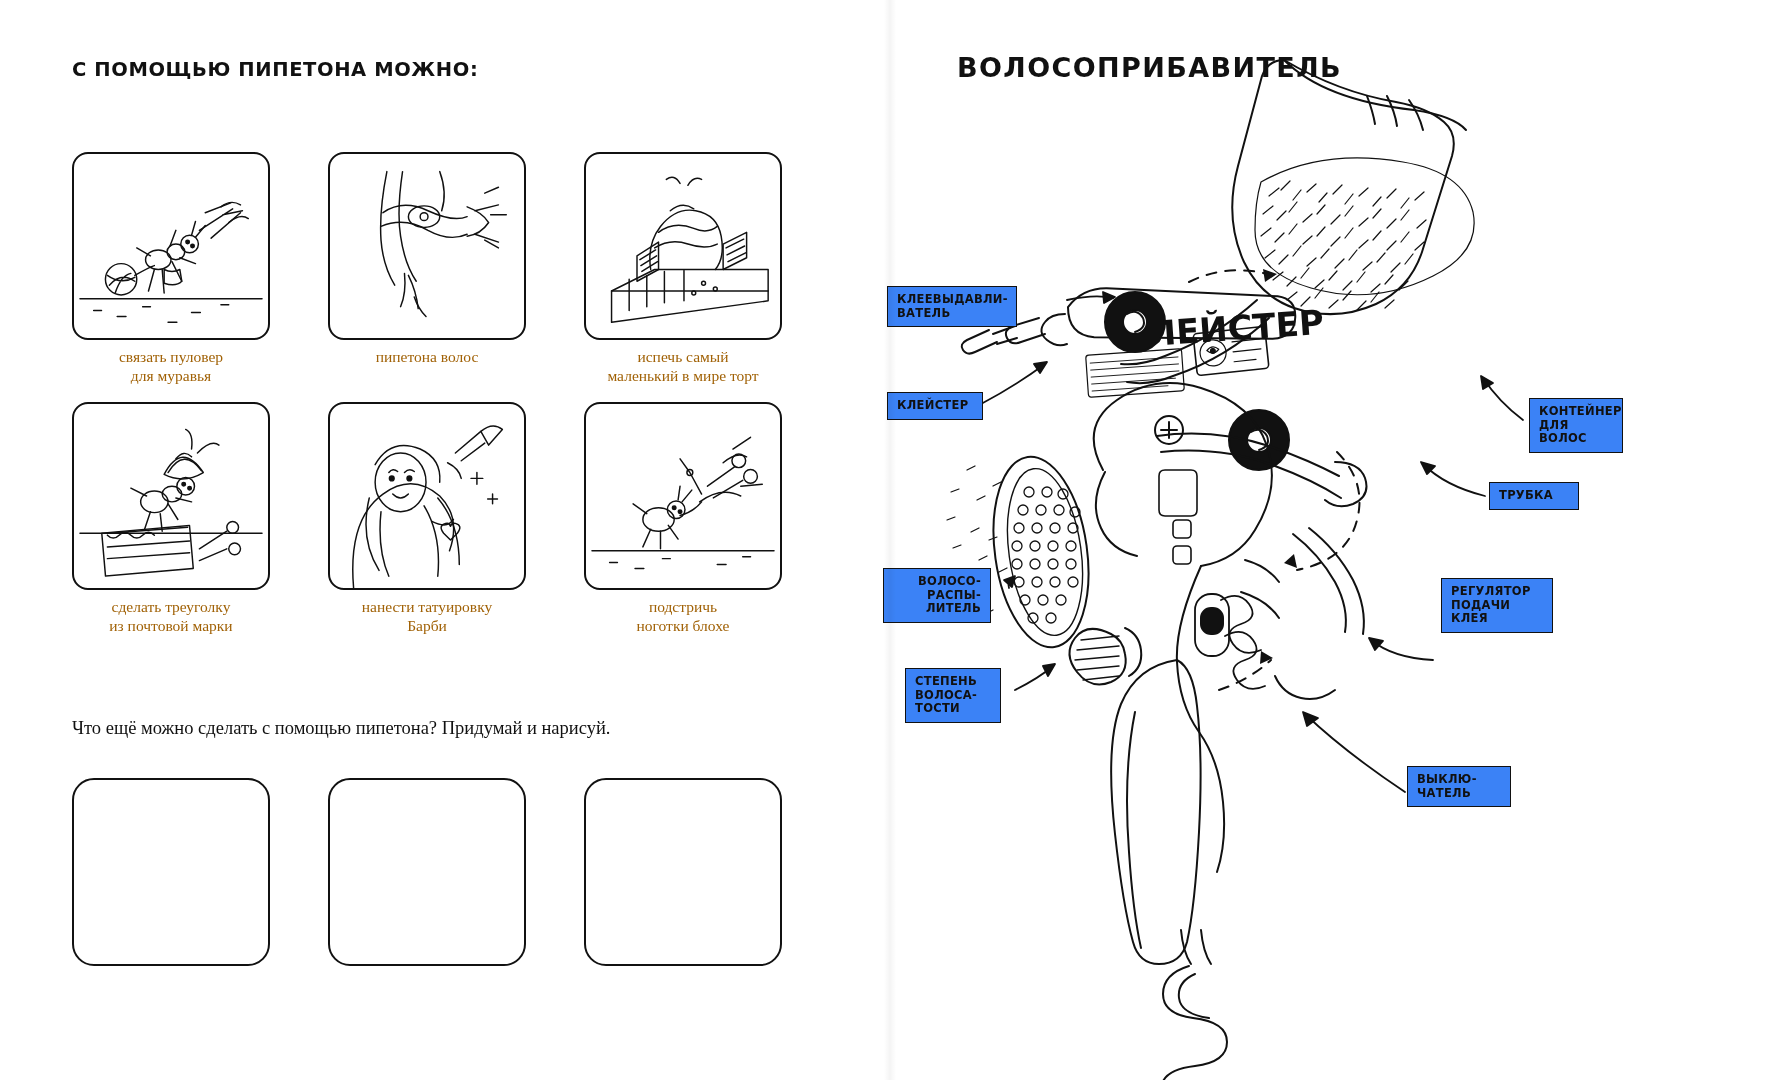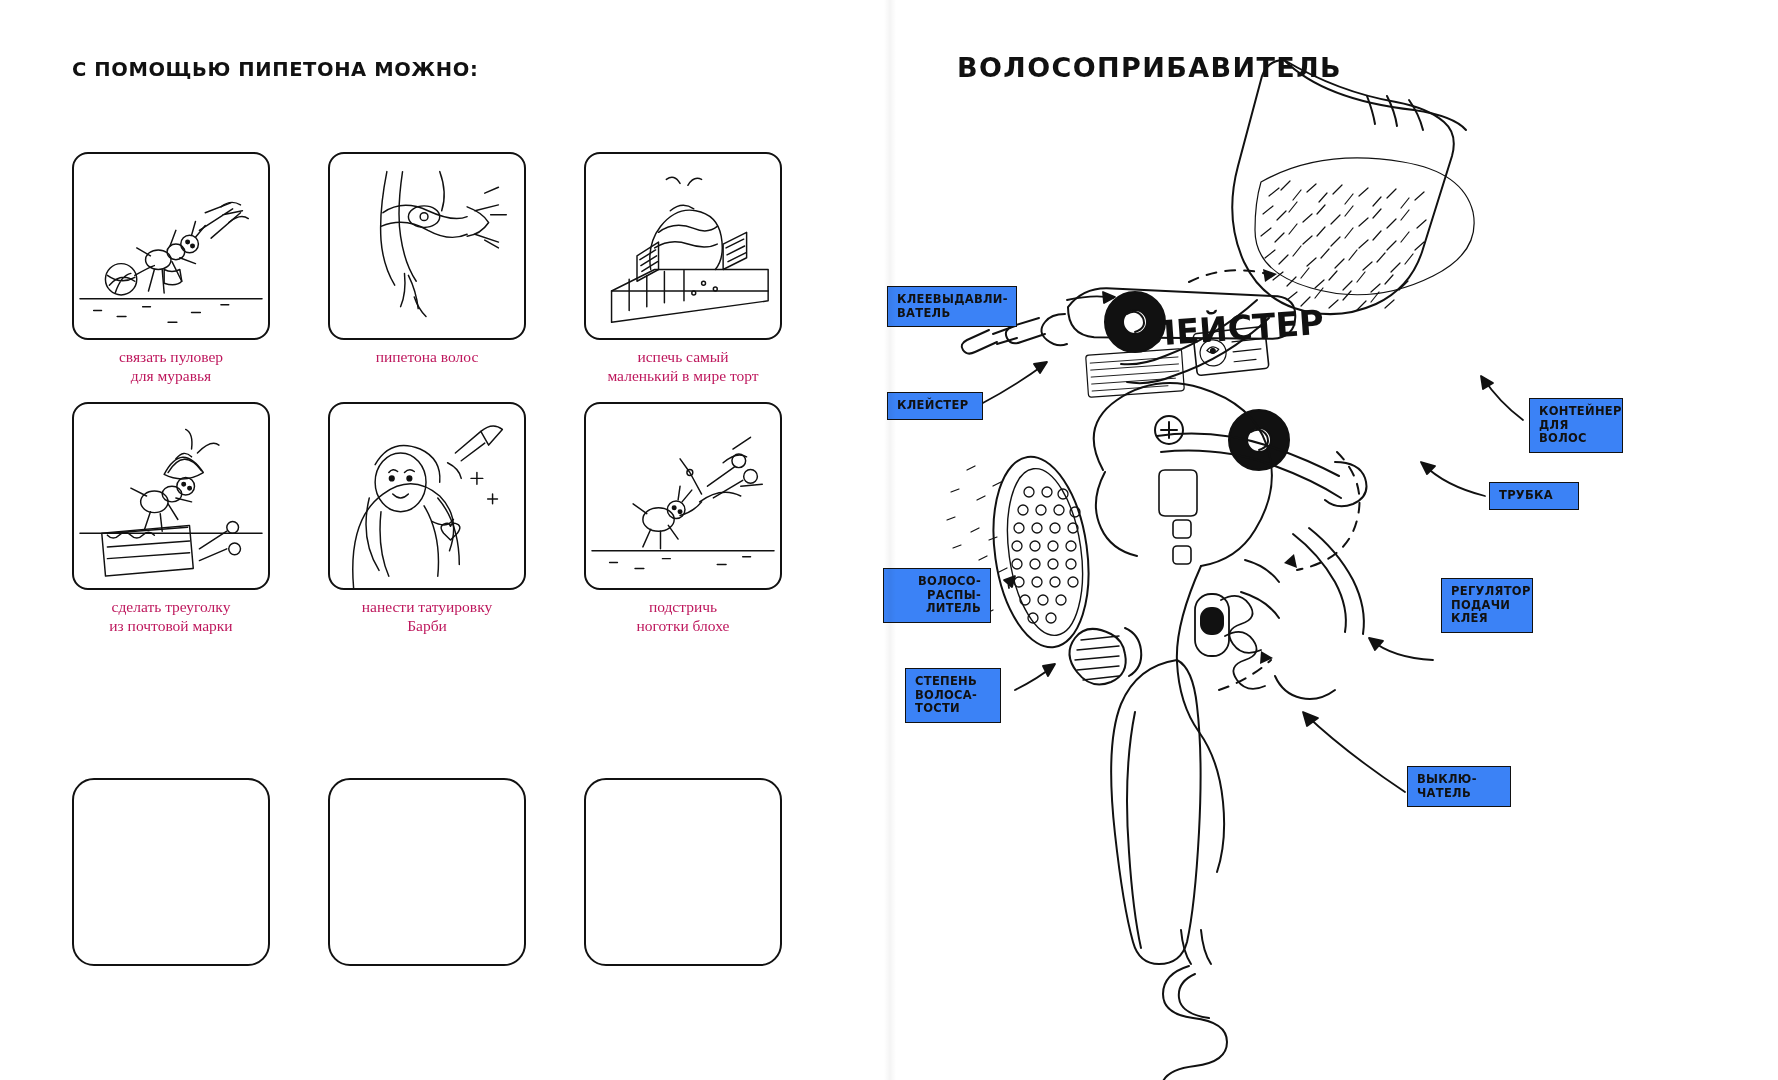--- a/index.html
+++ b/index.html
@@ -54,21 +54,21 @@
     position: relative;
     overflow: hidden;
   }
   .card-frame svg { display: block; width: 100%; height: 100%; }
   .card-caption {
     margin-top: 8px;
     text-align: center;
     font-family: "Liberation Serif", serif;
     font-size: 15.5px;
     line-height: 1.22;
-    color: #be185d;
+    color: #a16207;
   }
 
   #left-prompt {
     position: absolute;
     left: 72px; top: 718px;
     font-family: "Liberation Serif", serif;
     font-size: 18.5px;
     color: #111;
   }
   #blank-row {
@@ -310,20 +310,21 @@
               <path d="M118 92 l-12 -22 M106 70 l-10 -14"></path>
               <circle cx="106" cy="70" r="3"></circle>
             </svg>
           </div>
           <div class="card-caption">подстричь<br>ноготки блохе</div>
         </div>
 
       </div>
     </div>
 
+    <div id="left-prompt">Что ещё можно сделать с помощью пипетона? Придумай и нарисуй.</div>
 
     <div id="blank-row">
       <div class="blank-box"></div>
       <div class="blank-box"></div>
       <div class="blank-box"></div>
     </div>
   </div>
 
   <div id="right-page">
 
@@ -499,19 +500,19 @@
 
       </svg>
     </div>
 
     <div class="callout" style="left:-2px; top:286px; width:130px;">КЛЕЕВЫДАВЛИ-<br>ВАТЕЛЬ</div>
     <div class="callout" style="left:-2px; top:392px; width:96px;">КЛЕЙСТЕР</div>
     <div class="callout" style="left:-6px; top:568px; width:108px;text-align:right;">ВОЛОСО-<br>РАСПЫ-<br>ЛИТЕЛЬ</div>
     <div class="callout" style="left:16px; top:668px; width:96px;">СТЕПЕНЬ<br>ВОЛОСА-<br>ТОСТИ</div>
     <div class="callout" style="left:640px; top:398px; width:94px;">КОНТЕЙНЕР<br>ДЛЯ ВОЛОС</div>
     <div class="callout" style="left:600px; top:482px; width:90px;">ТРУБКА</div>
-    <div class="callout" style="left:552px; top:578px; width:92px;">РЕГУЛЯТОР<br>ПОДАЧИ<br>КЛЕЯ</div>
+    <div class="callout" style="left:552px; top:578px; width:112px;">РЕГУЛЯТОР<br>ПОДАЧИ<br>КЛЕЯ</div>
     <div class="callout" style="left:518px; top:766px; width:104px;">ВЫКЛЮ-<br>ЧАТЕЛЬ</div>
 
   </div>
 
   <div id="spine"></div>
 </div>
 
 </body></html>

